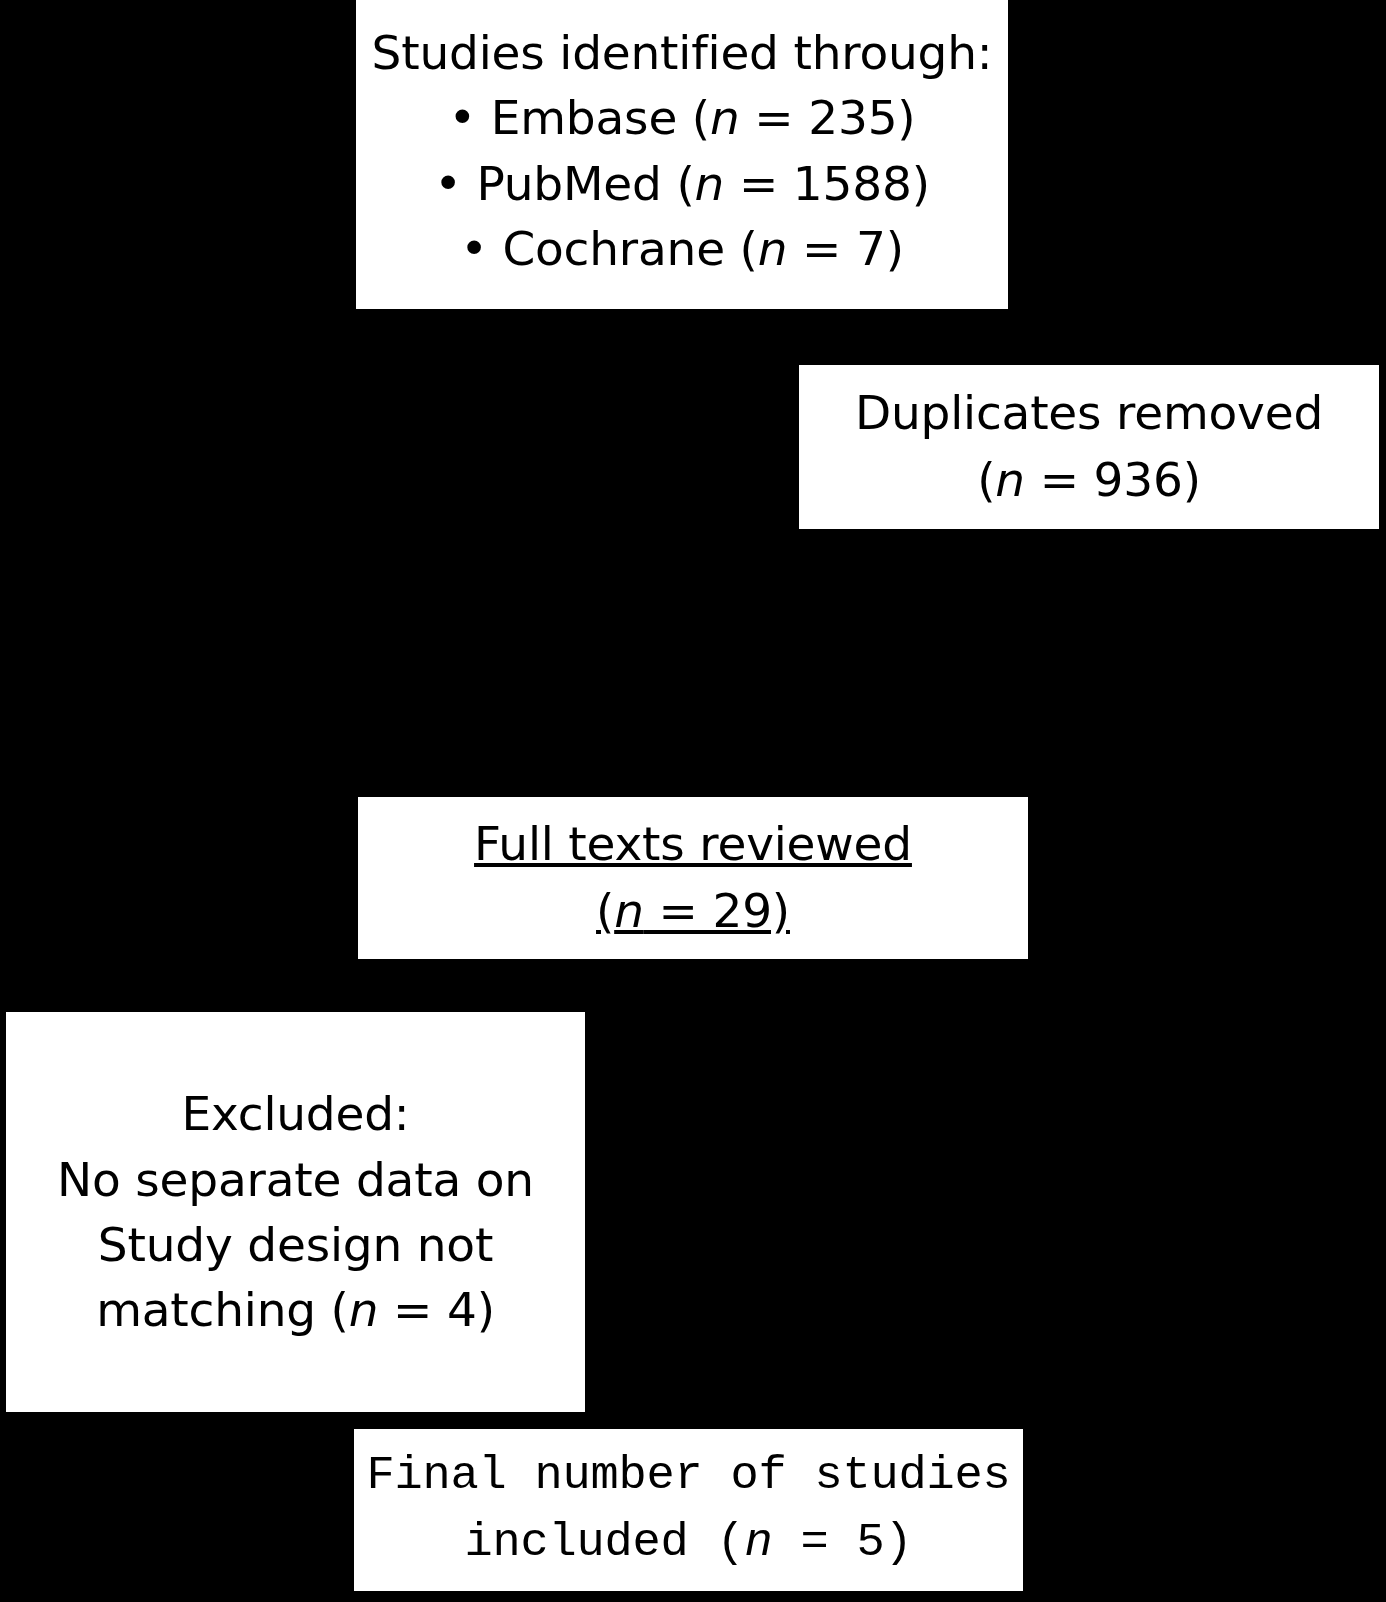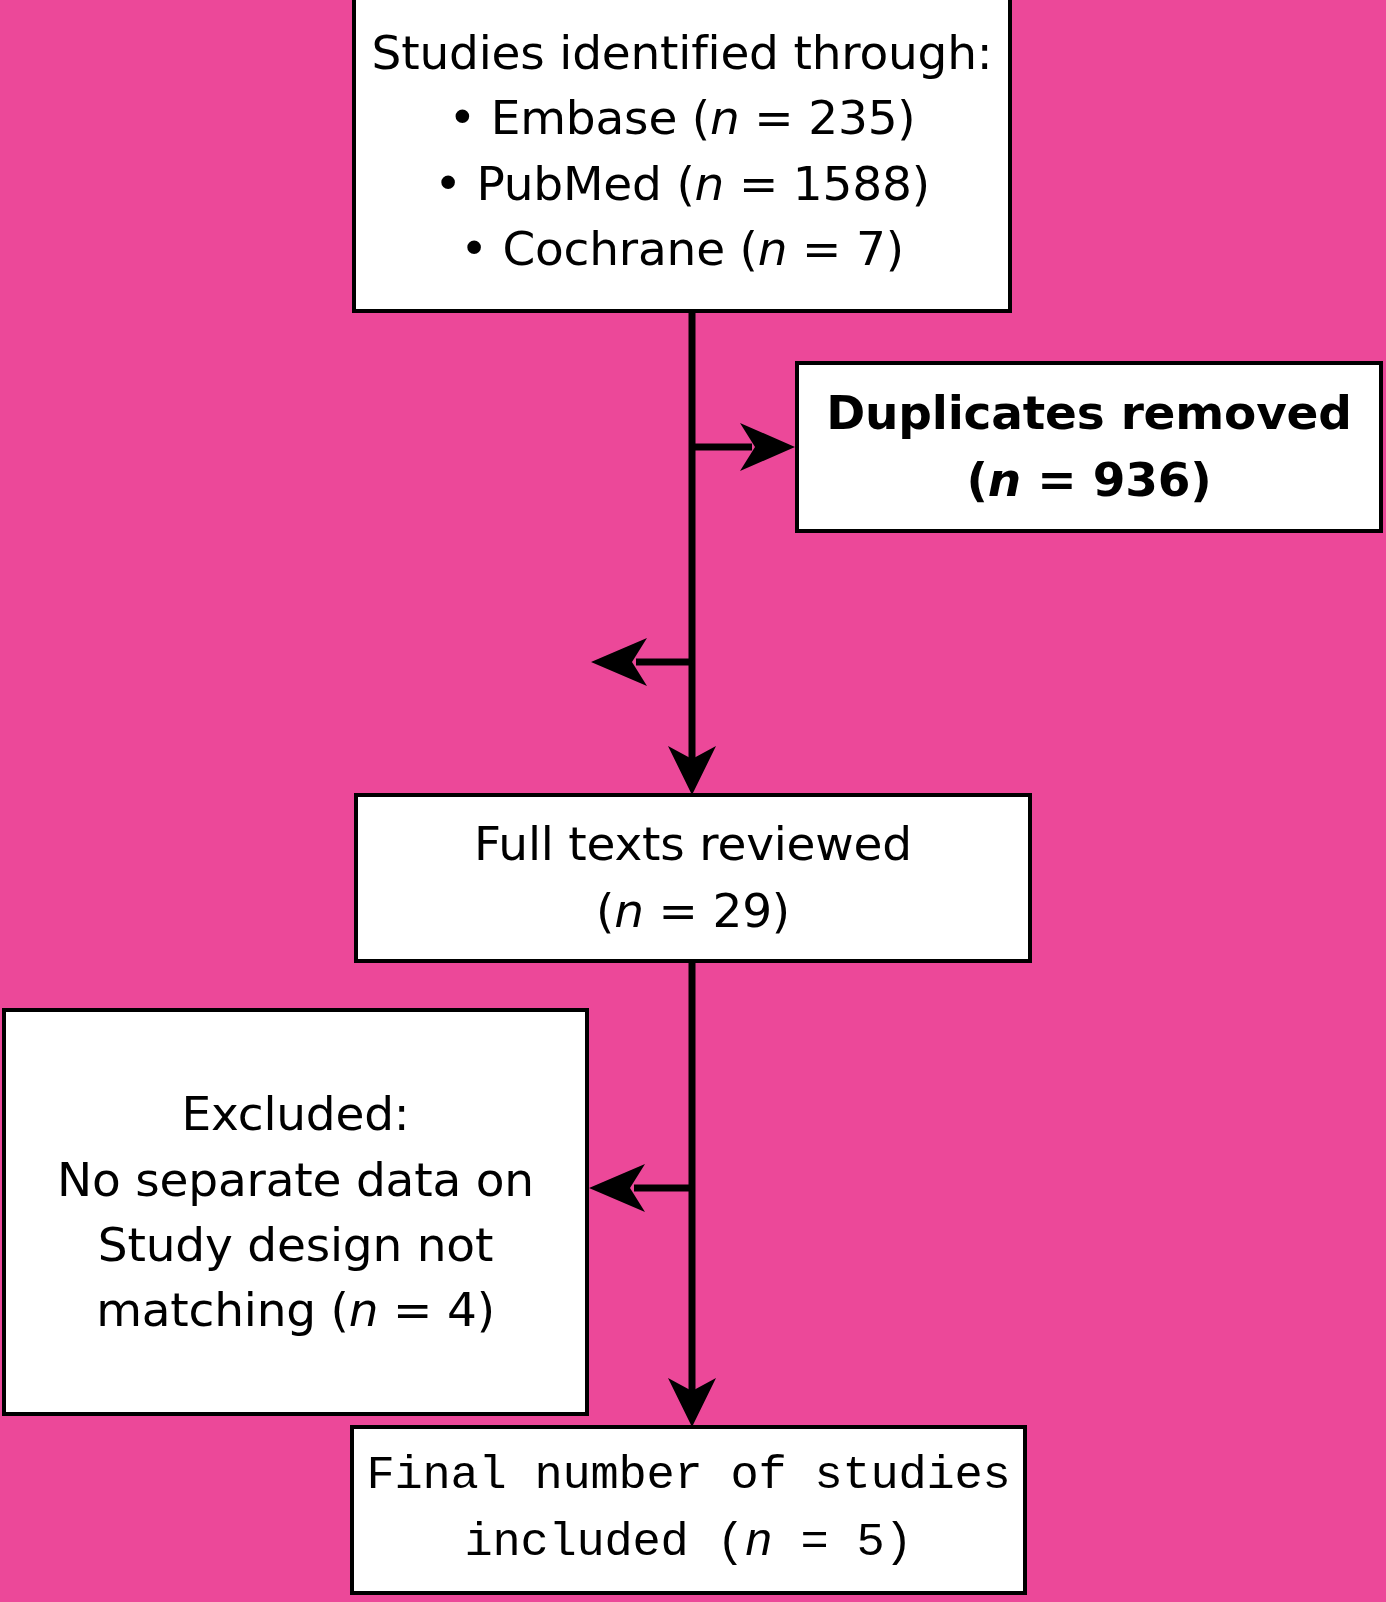--- a/index.html
+++ b/index.html
@@ -8,21 +8,21 @@
     padding: 0;
     background: #ffffff;
   }
   body {
     font-family: "DejaVu Sans", sans-serif;
   }
   #diagram-root {
     position: relative;
     width: 1386px;
     height: 1602px;
-    background: #ec4899;
+    background: #000000;
     overflow: hidden;
   }
   #flow-svg {
     position: absolute;
     left: 0;
     top: 0;
     width: 1386px;
     height: 1602px;
   }
   .flow-box {
@@ -56,33 +56,33 @@
     width: 660px;
     height: 321px;
     border-top-width: 4px;
     padding-bottom: 4px;
   }
   #box-duplicates {
     left: 795px;
     top: 361px;
     width: 588px;
     height: 172px;
-    font-weight: bold;
   }
   #box-removed-abstract {
     left: 2px;
     top: 575px;
     width: 589px;
     height: 170px;
   }
   #box-fulltexts {
     left: 354px;
     top: 793px;
     width: 678px;
     height: 170px;
+    text-decoration: underline;
   }
   #box-excluded {
     left: 2px;
     top: 1008px;
     width: 587px;
     height: 408px;
   }
   #box-final {
     left: 350px;
     top: 1425px;

